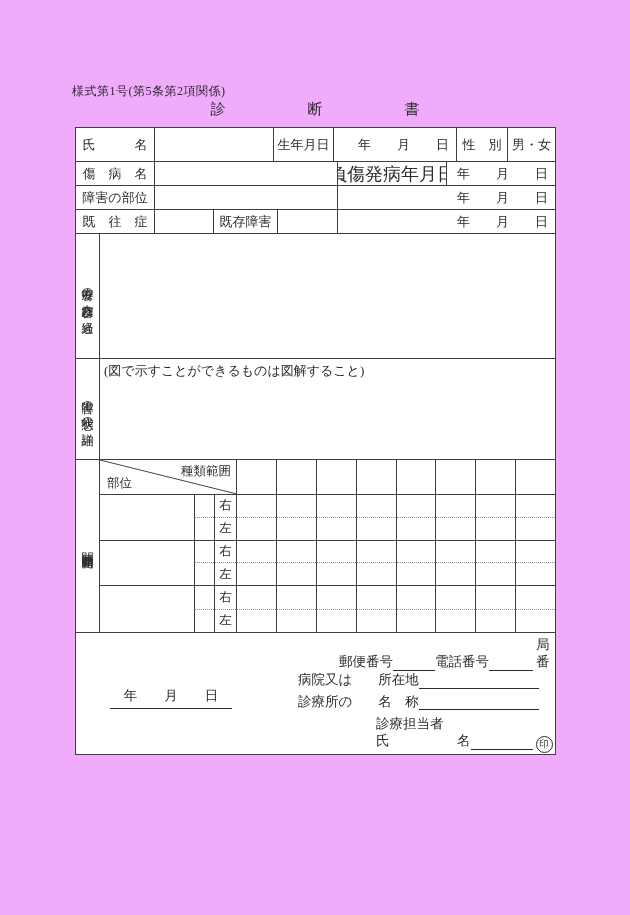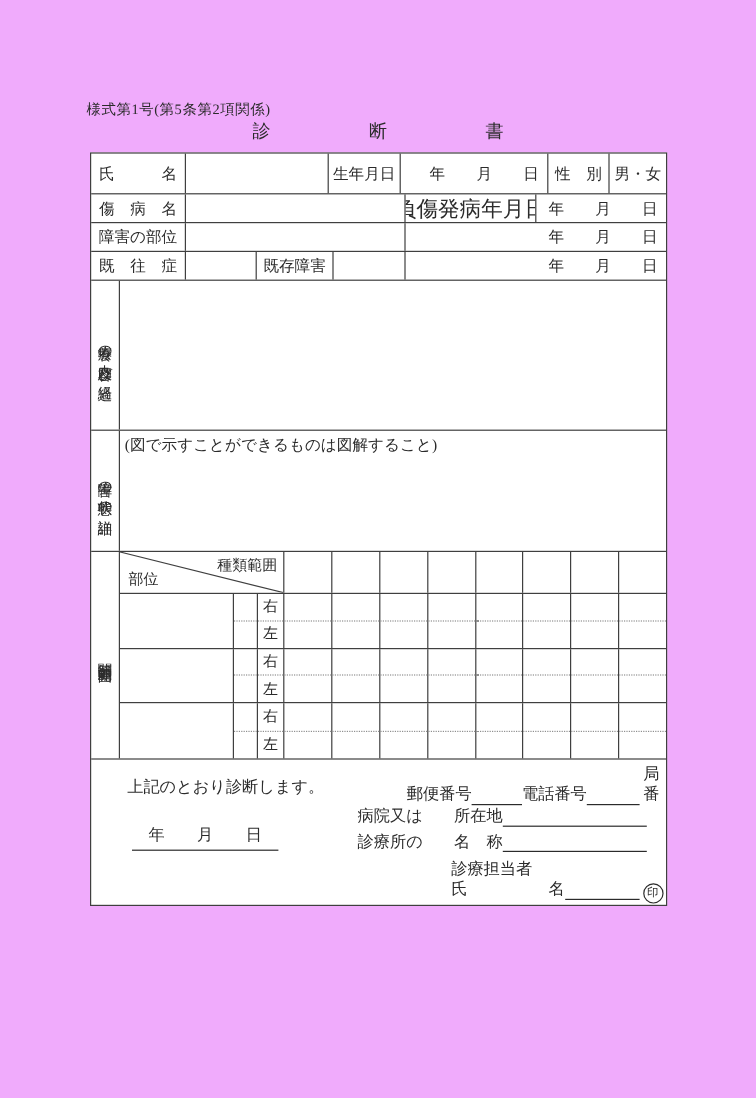--- a/index.html
+++ b/index.html
@@ -274,21 +274,20 @@
           <div class="jcol jdata last">
               <div class="half dot"></div>
               <div class="half"></div>
             </div>
         </div>
 
       </div>
     </div>
 
     <div class="footer bt">
-      <div class="f-abs" style="left:30px; top:14px;">上記のとおり診断します。</div>
 
       <div class="f-abs" style="left:34px; top:54px;">
         <span class="dateline">年　　月　　日</span>
       </div>
 
       <div class="f-abs" style="left:263px; top:4px;">
         <span>郵便番号</span>
         <span class="u u43"></span>
         <span>電話番号</span>
         <span class="u u46"></span>

